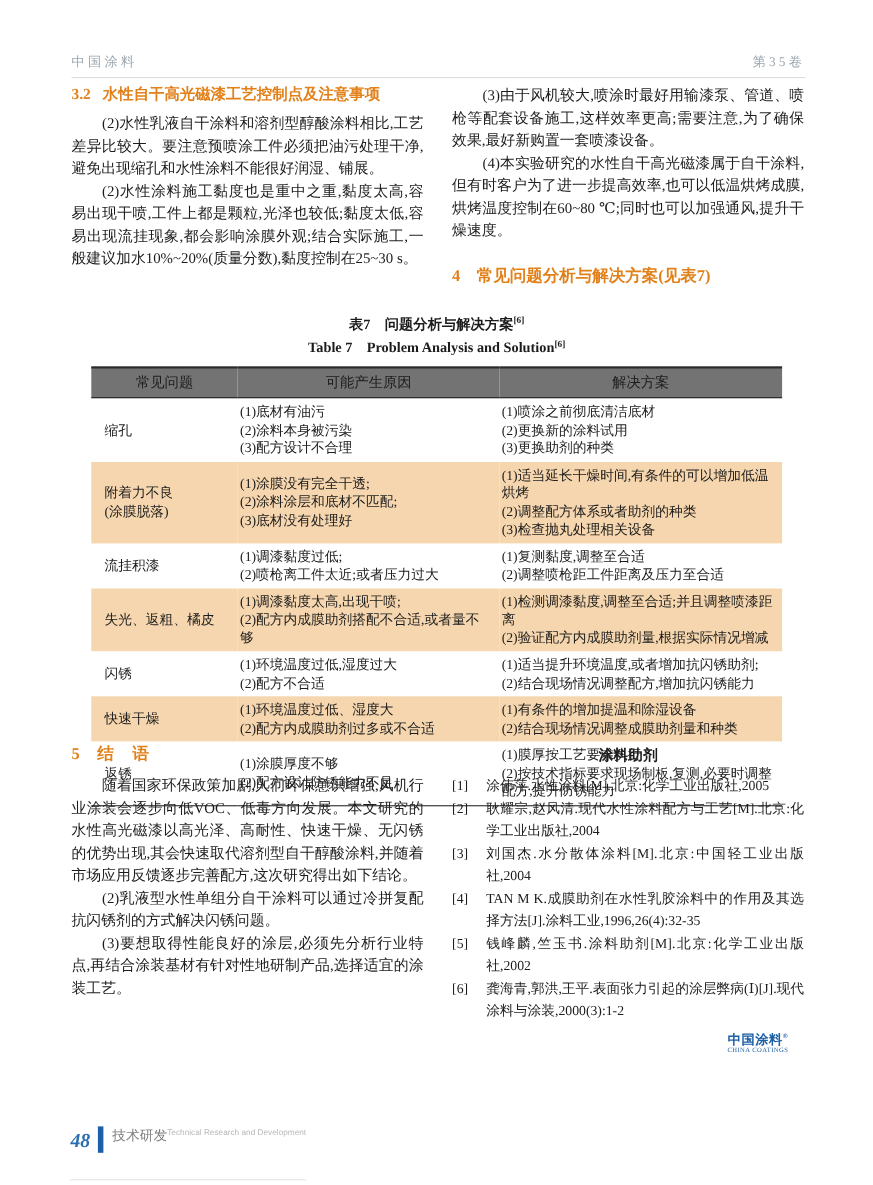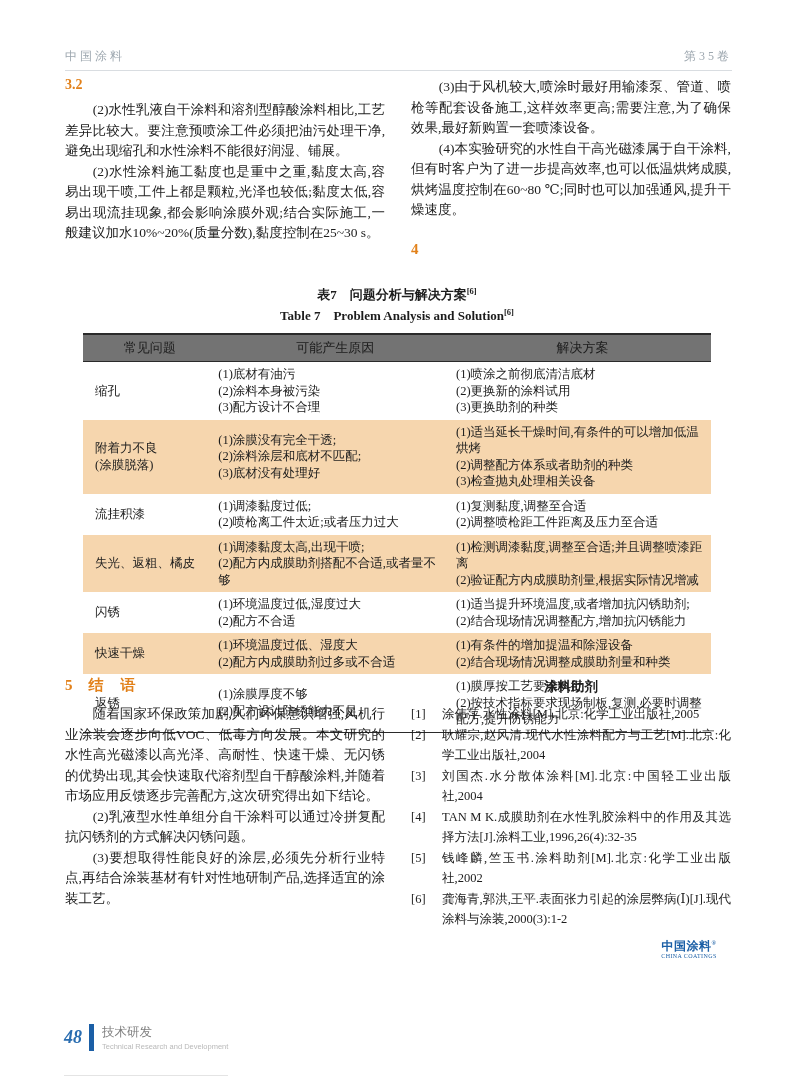--- a/index.html
+++ b/index.html
@@ -76,47 +76,49 @@
     position:absolute;top:1024px;left:64px;
     display:flex;align-items:stretch;
     padding-bottom:24px;border-bottom:1px solid #e4e4e4;
     min-width:130px;
   }
   .page-num{
     color:#2a6db0;font-style:italic;font-weight:bold;font-size:18px;
     padding:3px 7px 0 0;
   }
   .footer-bar{width:5px;background:#1b5fa6;margin-right:8px;}
-  .footer-text{display:flex;flex-direction:column;justify-content:center;}
+  .footer-text{display:flex;flex-direction:row;justify-content:center;}
   .f-cn{font-size:12.5px;color:#7e7e7e;font-family:"Liberation Sans",sans-serif;}
   .f-en{font-size:7.5px;color:#b9b9b9;font-family:"Liberation Sans",sans-serif;margin-top:1px;}
 </style>
 </head>
 <body>
 
 <div class="page">
 
   <header class="page-header">
     <span>中国涂料</span>
     <span>第35卷</span>
   </header>
 
   <div class="cols top-cols">
     <div class="col">
       <h2 class="sec-h sec-h32">
         <span class="sec-num">3.2</span>
+        <span class="sec-title">水性自干高光磁漆工艺控制点及注意事项</span>
       </h2>
       <p class="body-p">(2)水性乳液自干涂料和溶剂型醇酸涂料相比,工艺差异比较大。要注意预喷涂工件必须把油污处理干净,避免出现缩孔和水性涂料不能很好润湿、铺展。</p>
       <p class="body-p">(2)水性涂料施工黏度也是重中之重,黏度太高,容易出现干喷,工件上都是颗粒,光泽也较低;黏度太低,容易出现流挂现象,都会影响涂膜外观;结合实际施工,一般建议加水10%~20%(质量分数),黏度控制在25~30 s。</p>
     </div>
     <div class="col">
       <p class="body-p">(3)由于风机较大,喷涂时最好用输漆泵、管道、喷枪等配套设备施工,这样效率更高;需要注意,为了确保效果,最好新购置一套喷漆设备。</p>
       <p class="body-p">(4)本实验研究的水性自干高光磁漆属于自干涂料,但有时客户为了进一步提高效率,也可以低温烘烤成膜,烘烤温度控制在60~80 ℃;同时也可以加强通风,提升干燥速度。</p>
       <h2 class="sec-h sec-h4">
         <span class="sec-num">4</span>
+        <span class="sec-title">常见问题分析与解决方案(见表7)</span>
       </h2>
     </div>
   </div>
 
   <section class="table-block">
     <div class="cap cap-cn">
       <span>表7　问题分析与解决方案</span><sup>[6]</sup>
     </div>
     <div class="cap cap-en">
       <span>Table 7　Problem Analysis and Solution</span><sup>[6]</sup>

